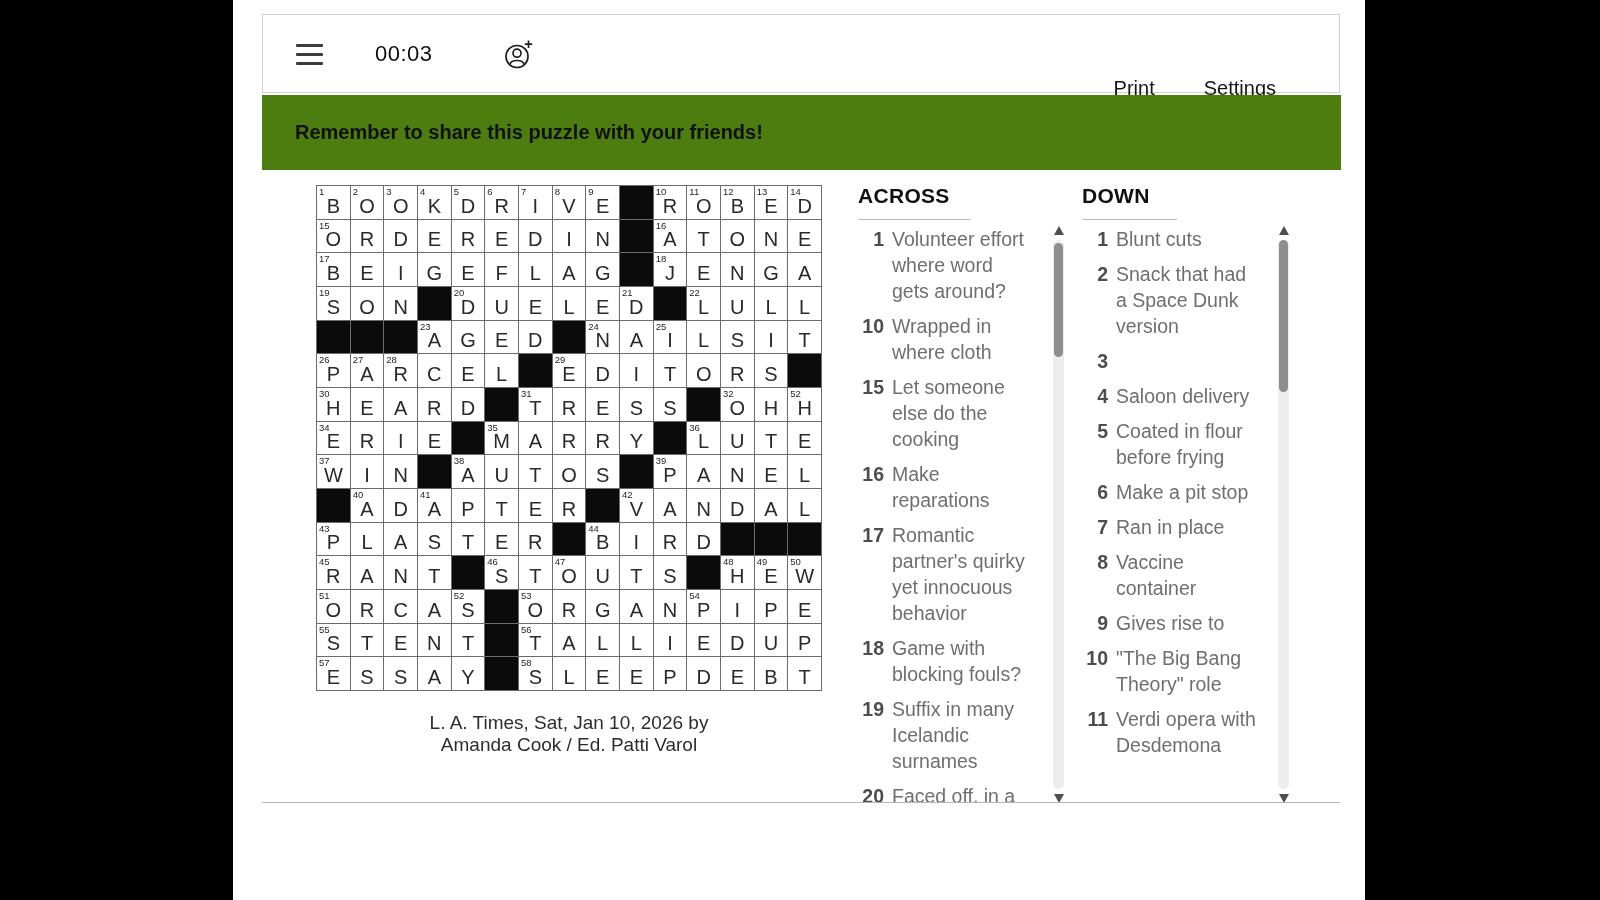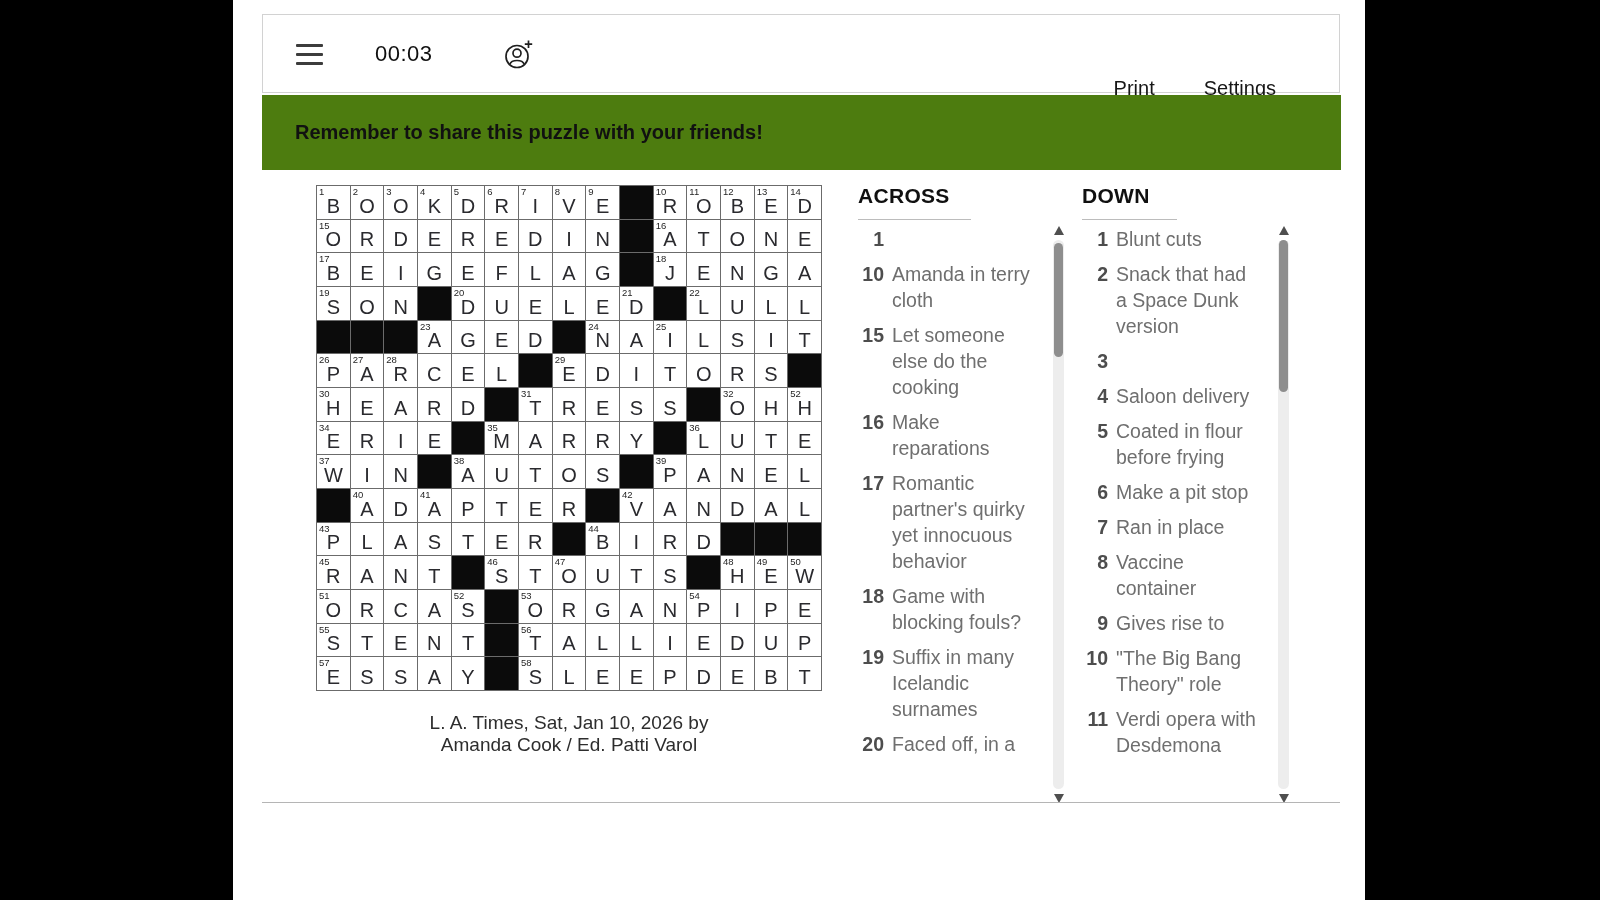--- a/index.html
+++ b/index.html
@@ -787,24 +787,25 @@
   <div class="attribution">
     <div class="attr-line">L. A. Times, Sat, Jan 10, 2026 by</div>
     <div class="attr-line">Amanda Cook / Ed. Patti Varol</div>
   </div>
 
   <div class="clue-header header-across">ACROSS</div>
   <div class="clue-rule rule-across"></div>
   <div class="clue-list list-across">
       <div class="clue">
         <span class="clue-num">1</span>
+        <span class="clue-text">Volunteer effort where word gets around?</span>
       </div>
       <div class="clue">
         <span class="clue-num">10</span>
-        <span class="clue-text">Amanda in terry cloth</span>
+        <span class="clue-text">Wrapped in where cloth</span>
       </div>
       <div class="clue">
         <span class="clue-num">15</span>
         <span class="clue-text">Let someone else do the cooking</span>
       </div>
       <div class="clue">
         <span class="clue-num">16</span>
         <span class="clue-text">Make reparations</span>
       </div>
       <div class="clue">

